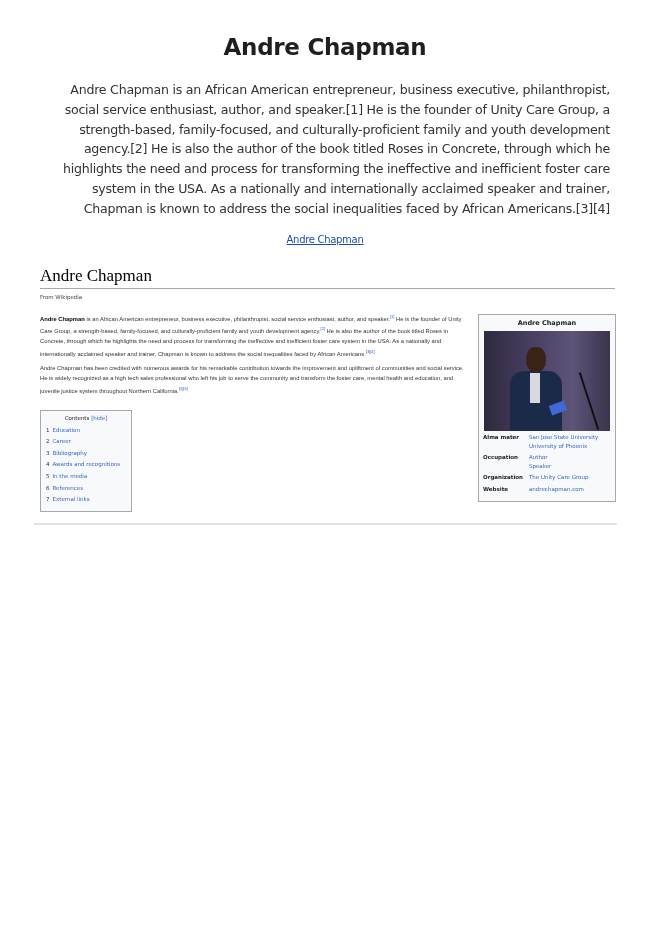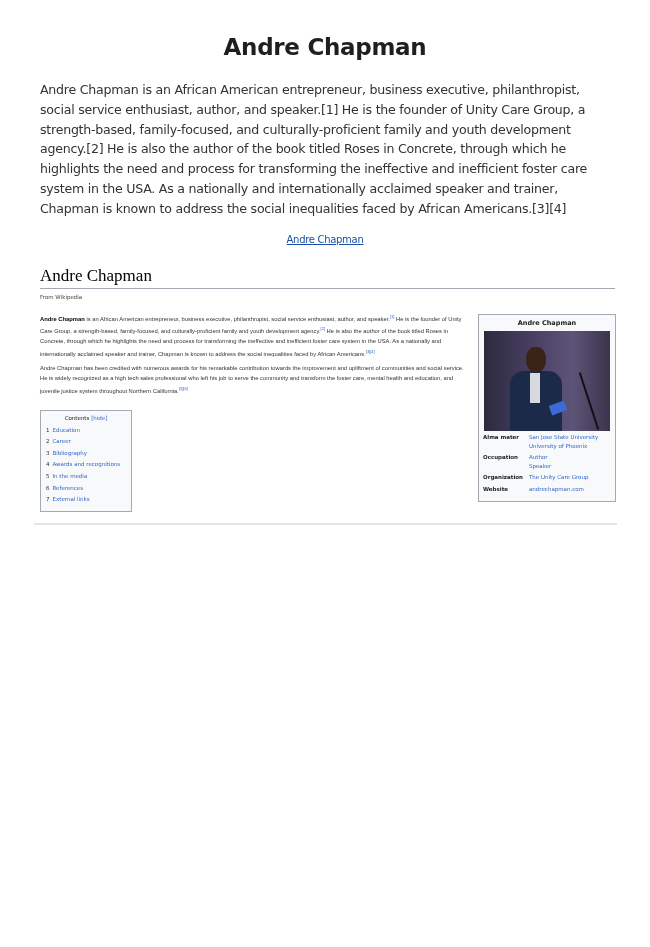--- a/index.html
+++ b/index.html
@@ -1,18 +1,18 @@
 <!DOCTYPE html>
 <html><head>
 <meta charset="utf-8">
 <style>
   html, body { margin:0; padding:0; background:#ffffff; }
   body { width:650px; height:947px; position:relative; overflow:hidden; font-family:"DejaVu Sans", sans-serif; color:#222; }
   .page-title { position:absolute; top:34px; left:0; width:650px; text-align:center; font-family:"DejaVu Sans", sans-serif; font-weight:bold; font-size:23px; color:#1f1f1f; letter-spacing:-0.3px; }
-  .intro { position:absolute; top:80px; left:40px; width:570px; text-align:left; font-family:"DejaVu Sans", sans-serif; font-size:12.6px; line-height:19.8px; color:#333; letter-spacing:-0.25px; }
+  .intro { position:absolute; top:80px; left:40px; width:570px; text-align:right; font-family:"DejaVu Sans", sans-serif; font-size:12.6px; line-height:19.8px; color:#333; letter-spacing:-0.25px; }
   .source-link { position:absolute; top:234px; left:0; width:650px; text-align:center; font-size:10px; color:#1a4fa8; text-decoration:underline; letter-spacing:-0.3px; }
 
   .wiki { position:absolute; top:266px; left:40px; width:575px; height:250px; }
   .wiki-title { font-family:"Liberation Serif", serif; font-size:17px; color:#000; border-bottom:1px solid #a2a9b1; padding-bottom:1px; height:21px; }
   .wiki-from { font-size:5.5px; color:#444; margin-top:5px; }
   .wiki-body { position:absolute; top:46px; left:0; width:432px; font-family:"Liberation Sans", sans-serif; font-size:5.8px; line-height:10.3px; color:#333; }
   .wiki-body p { margin:0 0 4px 0; }
   .wiki-body b { color:#000; }
   sup { font-size:4px; color:#3366cc; }
 

